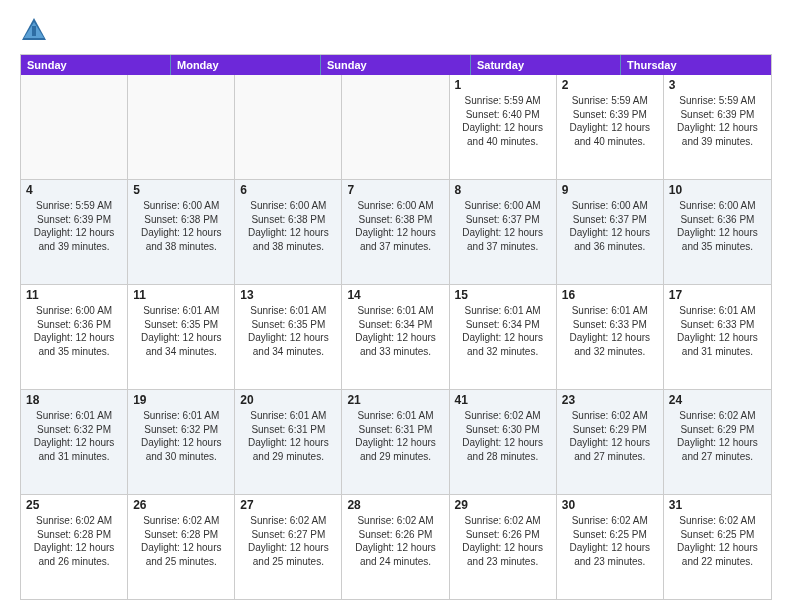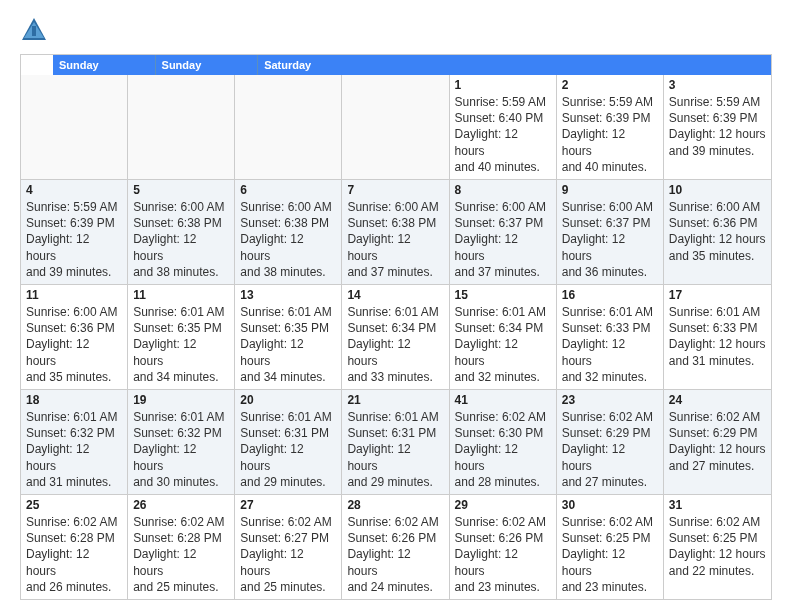--- a/index.html
+++ b/index.html
@@ -61,23 +61,22 @@
       color: #555;
     }
     .calendar {
       flex: 1;
       display: flex;
       flex-direction: column;
       border: 1px solid #ccc;
     }
     .cal-header {
       display: grid;
-      grid-template-columns: repeat(7, 1fr);
-      background: #3b82f6;
-      margin-left: 32px;
+      grid-template-columns: repeat(5, 1fr);
+      background: #6d28d9;
     }
     .cal-header-cell {
       color: #fff;
       font-size: 11px;
       font-weight: bold;
       padding: 4px 6px;
       text-align: left;
       border-right: 1px solid #5a8fbf;
     }
     .cal-header-cell:last-child { border-right: none; }
@@ -105,23 +104,24 @@
     .cal-cell.empty { background: #f9f9f9; }
     .cal-cell.shaded { background: #f0f4f8; }
     .day-num {
       font-size: 12px;
       font-weight: bold;
       color: #222;
       display: block;
       margin-bottom: 2px;
     }
     .cell-text {
-      font-size: 12px;
+      font-size: 10px;
       color: #333;
       line-height: 1.35;
+      text-align: center;
     }
   </style>
 </head>
 <body>
 
 <div class="page">
   <div class="header">
     <div class="logo">
       <svg class="logo-icon" viewBox="0 0 28 28">
         <polygon points="14,2 26,24 2,24" fill="#2e6da4"></polygon>
@@ -135,22 +135,24 @@
     </div>
     <div class="title-block">
       <div class="main-title"></div>
       <div class="subtitle"></div>
     </div>
   </div>
 
   <div class="calendar">
     <div class="cal-header">
     <div class="cal-header-cell">Sunday</div>
+        <div class="cal-header-cell">Monday</div>
         <div class="cal-header-cell">Sunday</div>
         <div class="cal-header-cell">Saturday</div>
+        <div class="cal-header-cell">Thursday</div>
       </div>
     <div class="cal-body">
     <div class="cal-row">
           <div class="cal-cell empty"></div>
           <div class="cal-cell empty"></div>
           <div class="cal-cell empty"></div>
           <div class="cal-cell empty"></div>
           <div class="cal-cell">
             <span class="day-num">1</span>
             <div class="cell-text" style="white-space: pre-line;">Sunrise: 5:59 AM

